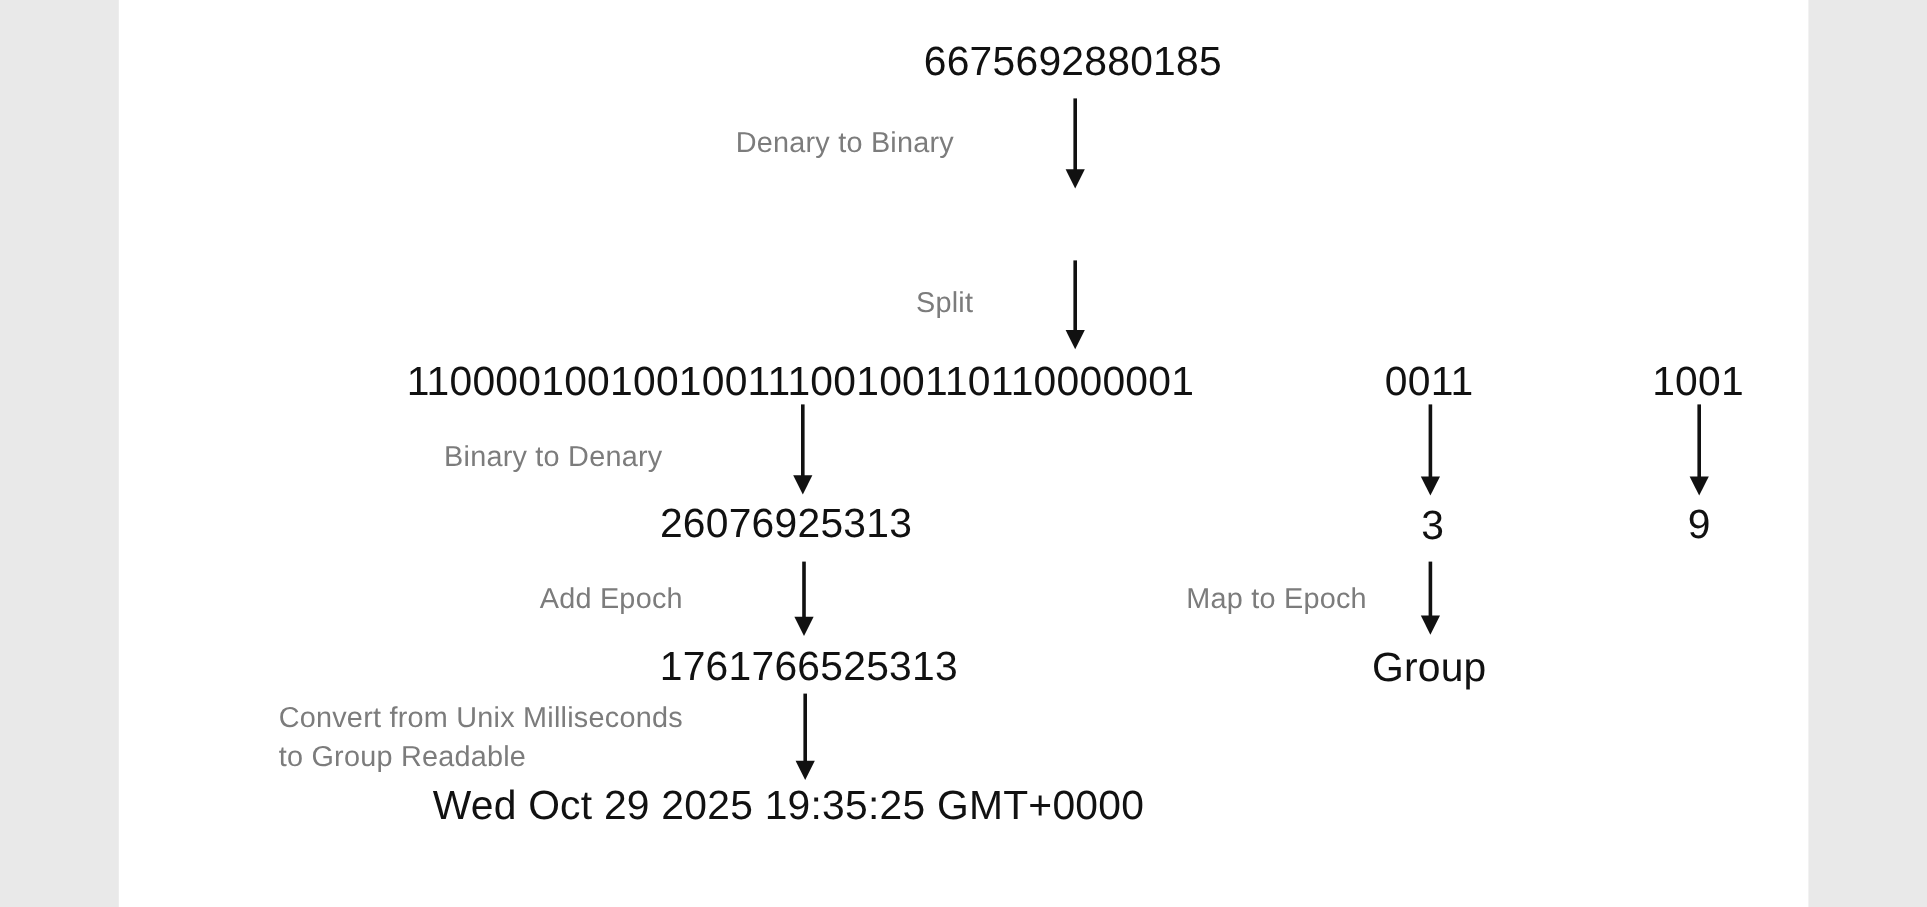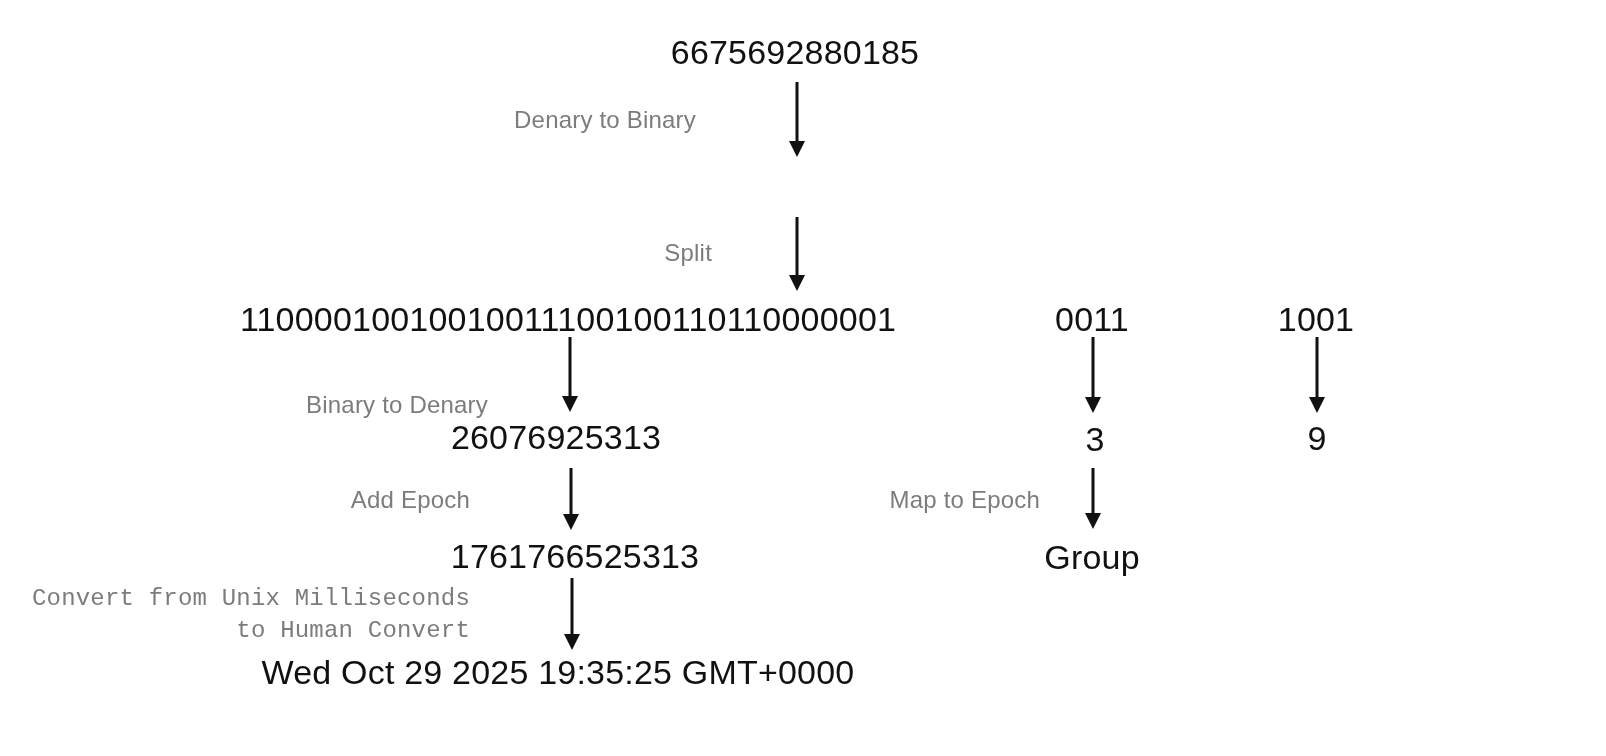--- a/index.html
+++ b/index.html
@@ -4,21 +4,21 @@
 <style>
   :root{
     --text:#111111;
     --label:#7c7c7c;
     --bg:#ffffff;
     --arrow:#111111;
   }
   html,body{margin:0;padding:0;background:#e9e9e9;}
   .canvas{
     position:relative;
-    width:1606px;height:756px;
+    width:1408px;height:756px;
     background:var(--bg);
     overflow:hidden;
     font-family:"Liberation Sans","DejaVu Sans",sans-serif;
     margin:0 auto;
   }
   .node{
     position:absolute;
     font-size:34px;
     color:var(--text);
     white-space:nowrap;
@@ -28,24 +28,22 @@
   .label{
     position:absolute;
     font-size:24px;
     color:var(--label);
     white-space:nowrap;
     transform:translate(-100%,-50%);
     letter-spacing:0.2px;
   }
   .label.multiline{
     white-space:normal;
-    text-align:right;
     line-height:32px;
     transform:translateX(-100%);
-    font-family:Liberation Mono, monospace;
   }
   .arrow{position:absolute;width:16px;}
   .arrow .shaft{
     position:absolute;top:0;bottom:13px;left:50%;
     width:3px;transform:translateX(-50%);
     background:var(--arrow);
   }
   .arrow .head{
     position:absolute;bottom:0;left:50%;
     transform:translateX(-50%);
@@ -72,21 +70,21 @@
   <div class="label" style="left:712px;top:253px;">Split</div>
   <div class="arrow" style="left:789px;top:217px;height:74px;">
     <span class="shaft"></span>
     <span class="head"></span>
   </div>
 
   <div class="node" style="left:568px;top:319px;">11000010010010011100100110110000001</div>
   <div class="node" style="left:1092px;top:319px;text-align:right;">0011</div>
   <div class="node" style="left:1316px;top:319px;">1001</div>
 
-  <div class="label" style="left:488px;top:381px;margin-top:24px;">Binary to Denary</div>
+  <div class="label" style="left:453px;top:381px;">Binary to Denary</div>
   <div class="arrow" style="left:562px;top:337px;height:75px;">
     <span class="shaft"></span>
     <span class="head"></span>
   </div>
   <div class="arrow" style="left:1085px;top:337px;height:76px;">
     <span class="shaft"></span>
     <span class="head"></span>
   </div>
   <div class="arrow" style="left:1309px;top:337px;height:76px;">
     <span class="shaft"></span>
@@ -106,21 +104,21 @@
   <div class="arrow" style="left:1085px;top:468px;height:61px;">
     <span class="shaft"></span>
     <span class="head"></span>
   </div>
 
   <div class="node" style="left:575px;top:556px;">1761766525313</div>
   <div class="node" style="left:1092px;top:557px;">Group</div>
 
   <div class="label multiline" style="left:470px;top:583px;">
     <span>Convert from Unix Milliseconds</span><br>
-    <span>to Human Convert</span>
+    <span>to Group Readable</span>
   </div>
   <div class="arrow" style="left:564px;top:578px;height:72px;">
     <span class="shaft"></span>
     <span class="head"></span>
   </div>
 
   <div class="node" style="left:558px;top:672px;">Wed Oct 29 2025 19:35:25 GMT+0000</div>
 
 </div>
 

